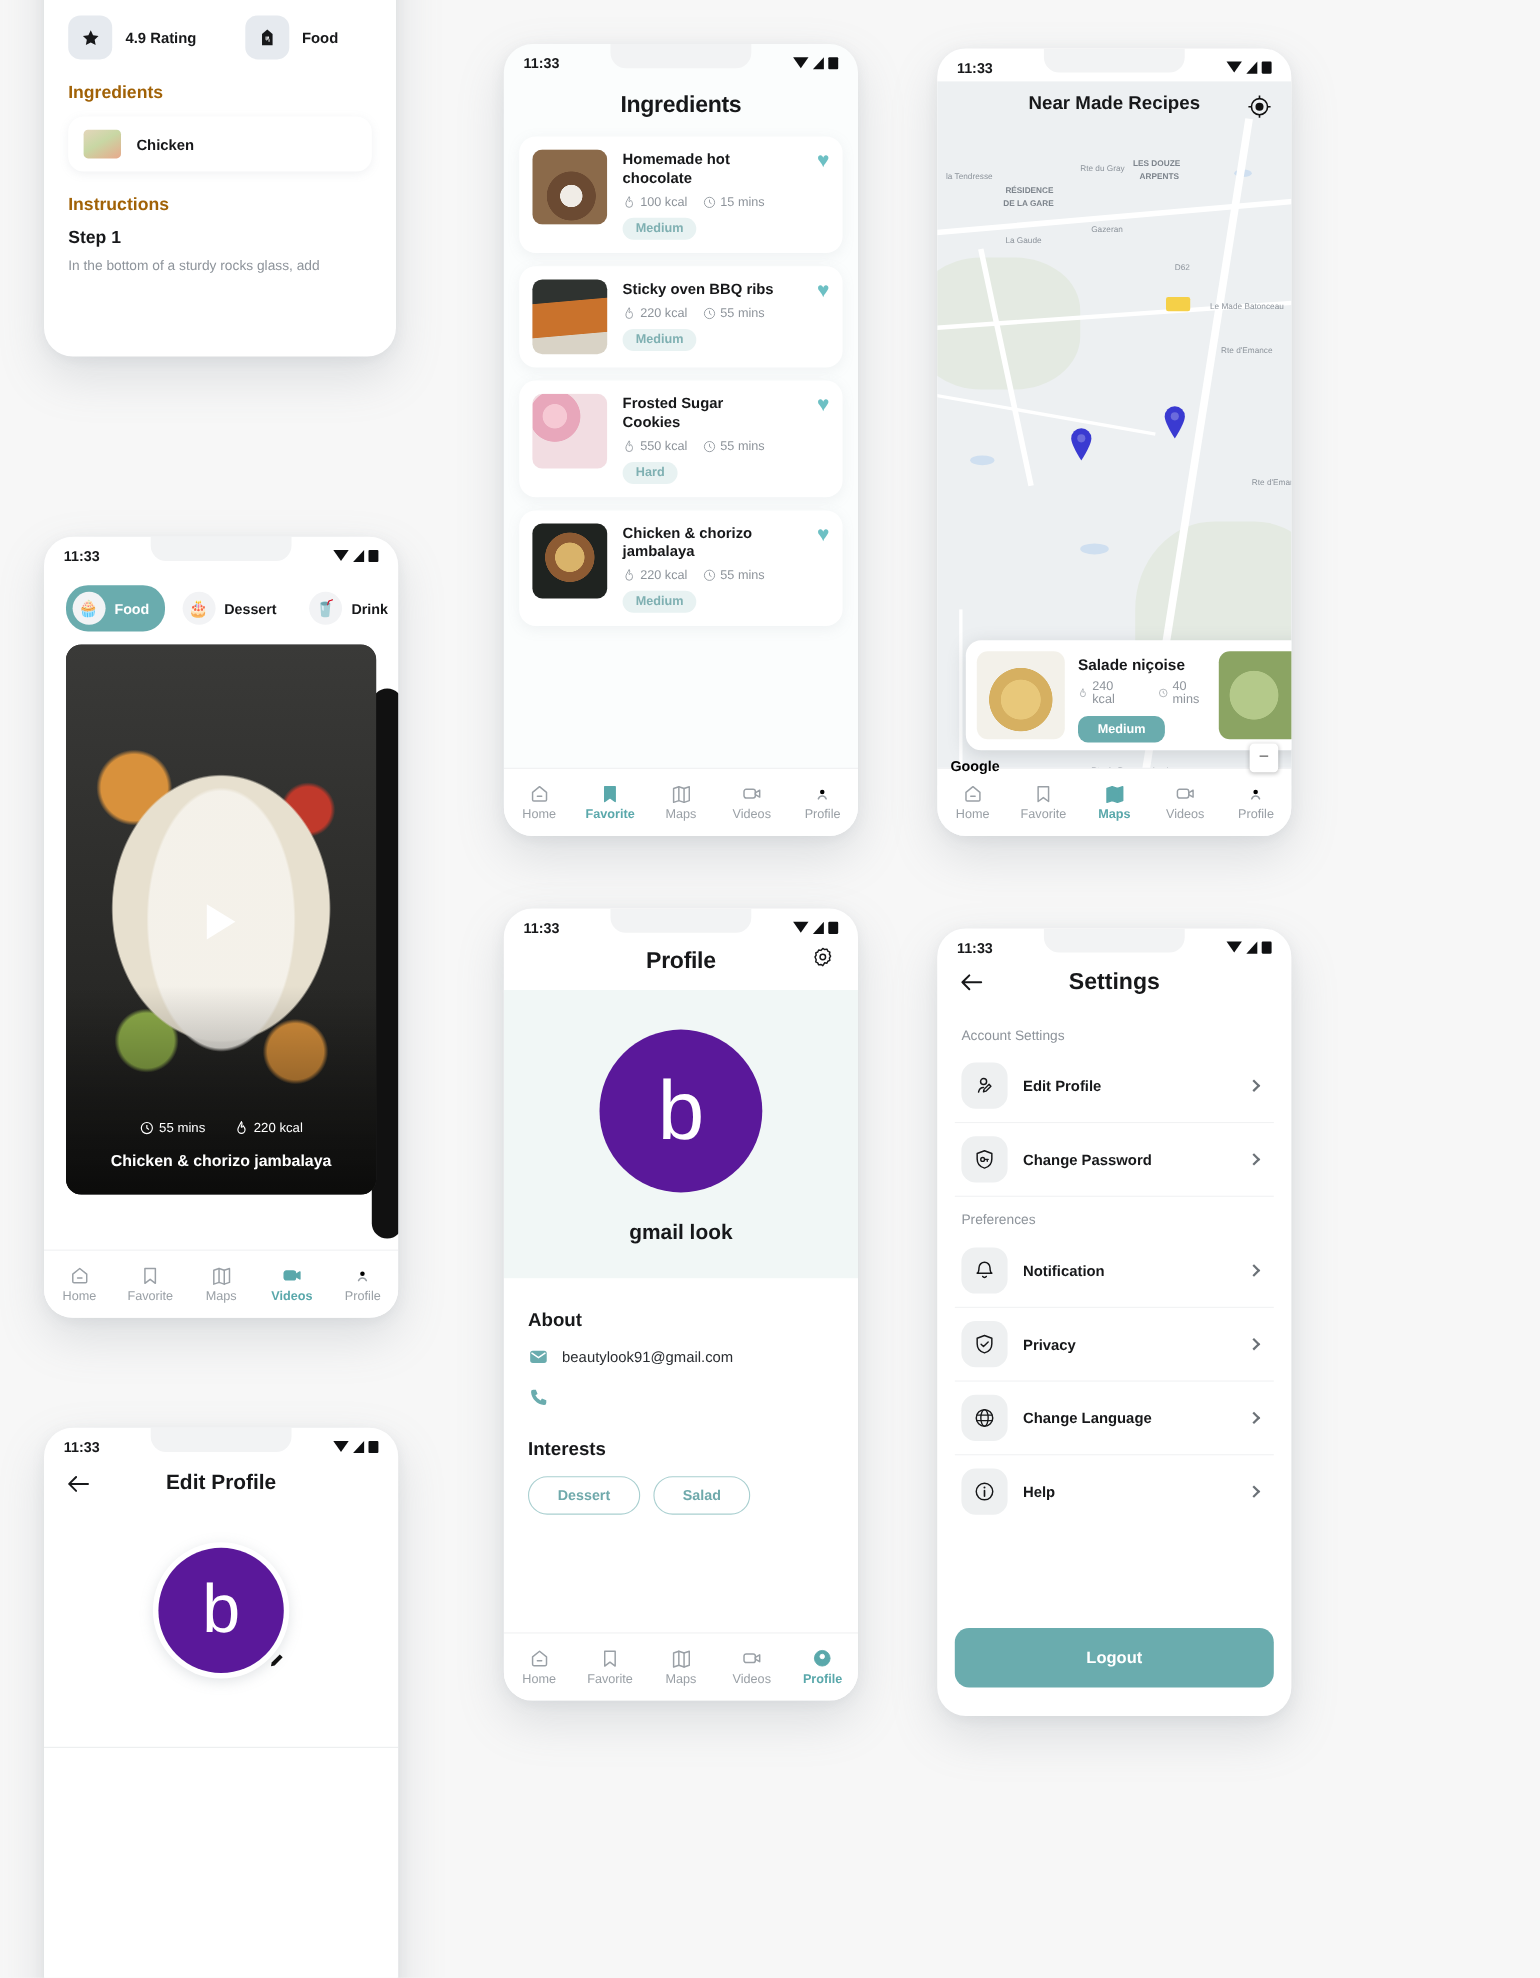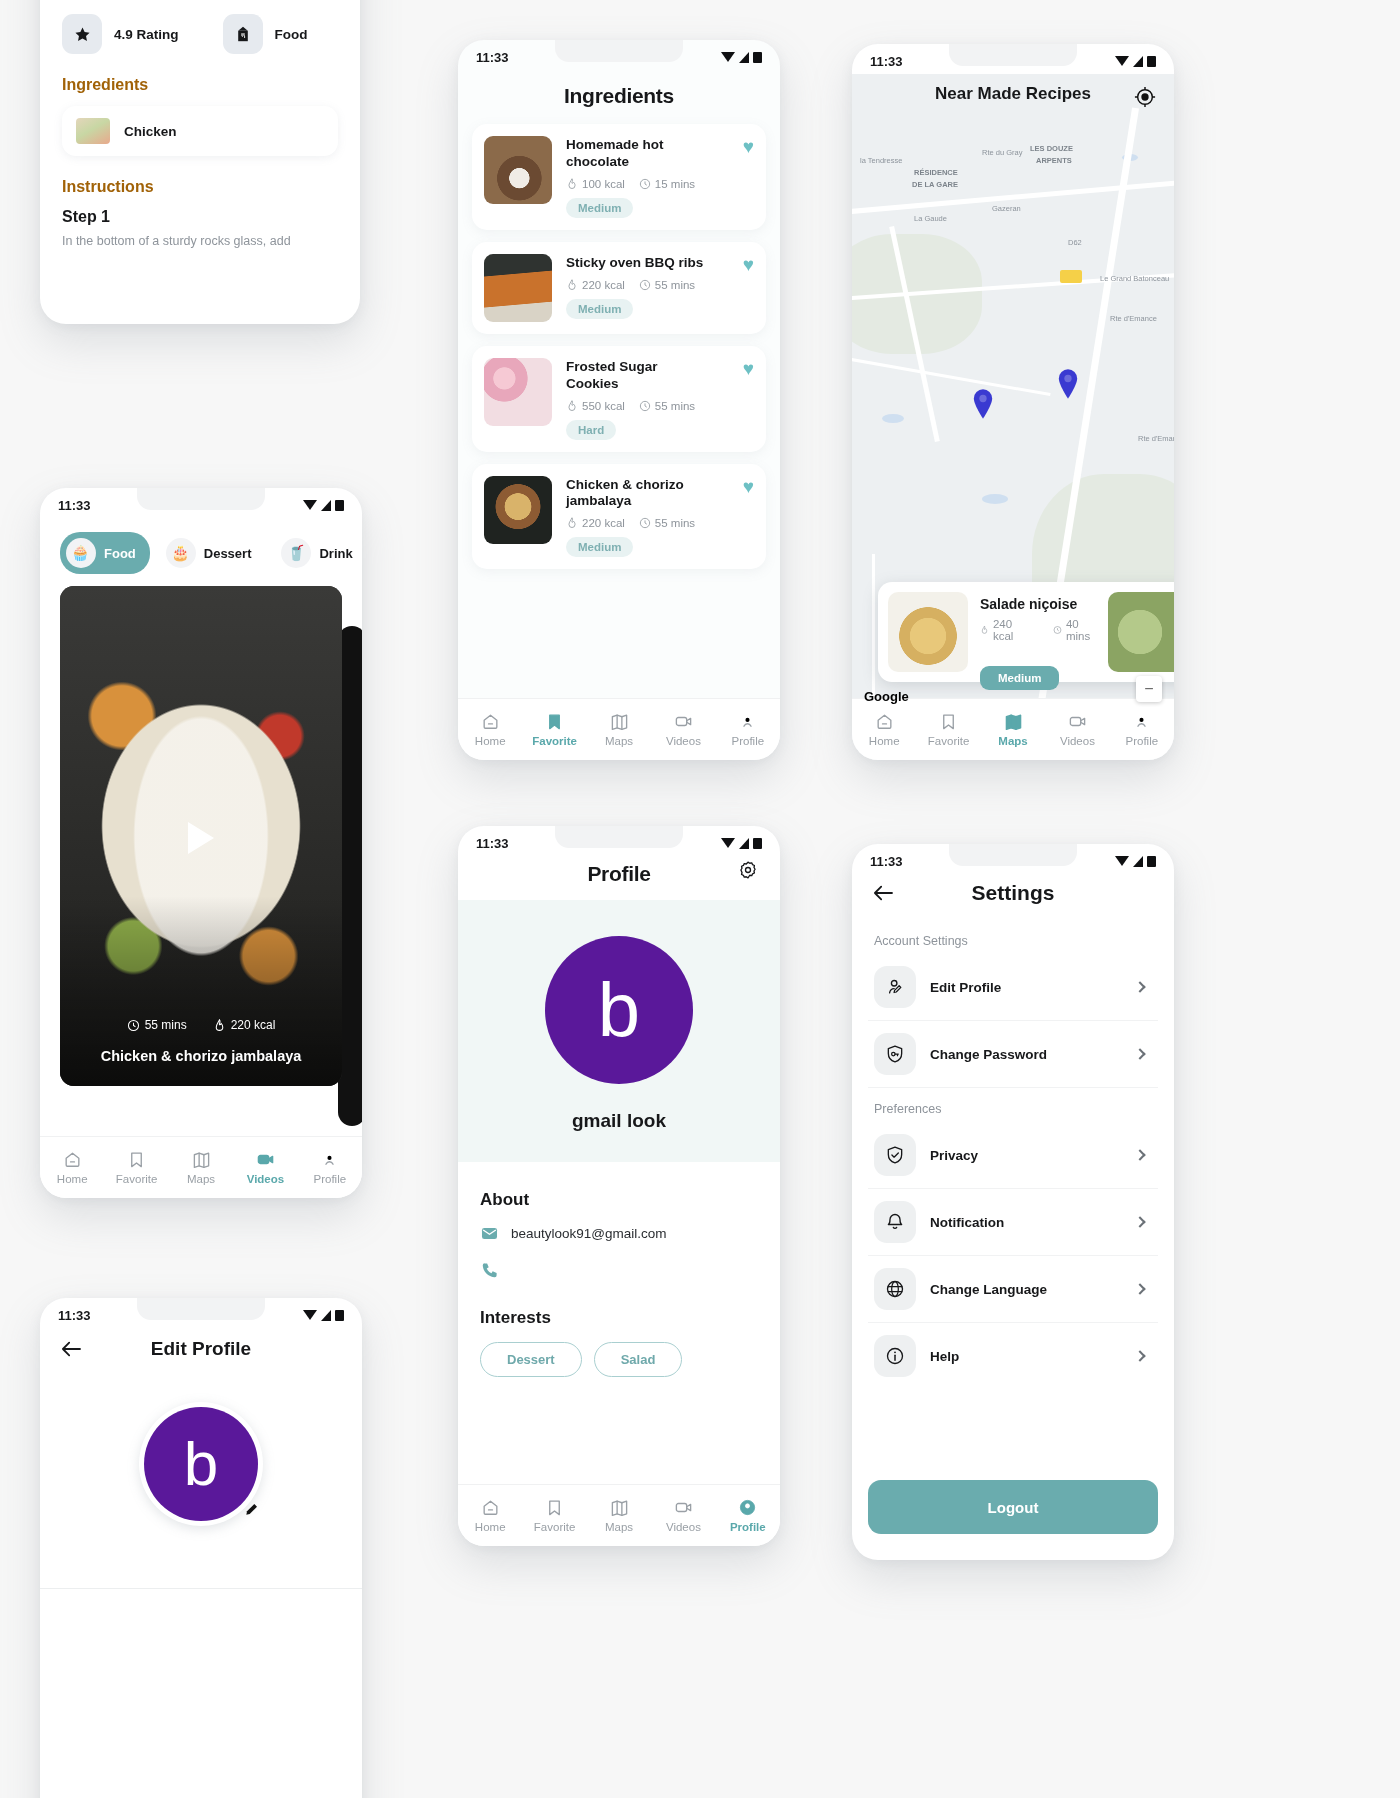--- a/index.html
+++ b/index.html
@@ -108,21 +108,21 @@
   .water { position:absolute; background:#cfdff0; border-radius: 50%; }
   .mlabel { position:absolute; font-size: 7.5px; color:#8d949c;
      white-space: nowrap; }
   .mlabel.b { font-weight: 700; color:#7d848c; }
   .pin { position:absolute; width: 22px; height: 30px; }
   .mapcard { position:absolute; left: 26px; bottom: 78px; right: -24px;
      height: 100px; background:#fff; border-radius: 14px; display:flex;
      gap: 12px; padding: 10px; box-shadow: 0 4px 16px rgba(100,110,120,.22); }
   .mc-img { width: 80px; height: 80px; border-radius: 10px; flex:0 0 80px; }
   .mc-name { font-size: 14px; font-weight: 700; color:#17181a; }
-  .mc-stats { display:flex; gap:28px; margin: 6px 0 24px; align-items: center; }
+  .mc-stats { display:flex; gap:28px; margin: 6px 0 9px; align-items: center; }
   .gmark { position:absolute; left: 12px; bottom: 56px; font-size: 13px;
      font-weight: 700; z-index: 6; margin-top: 14px; }
   .zoomctl { position:absolute; right: 12px; bottom: 58px; width: 26px;
      height: 26px; background:#fff; border-radius: 4px; z-index: 6;
      display:flex; align-items:center; justify-content:center;
      box-shadow:0 1px 4px rgba(0,0,0,.22); font-size:16px; color:#666; }
 
   
   #discover { left: 40px; top: 488px; width: 322px; height: 710px; }
   .dsc-top { display:flex; align-items:center; justify-content:space-between;
@@ -426,21 +426,21 @@
       <div style="position:absolute;left:208px;top:196px;width:22px;height:13px;background:#f5d048;border-radius:2px;"></div>
     <div class="mlabel" style="left: 8px; top: 82px;">la Tendresse</div>
         <div class="mlabel" style="left: 130px; top: 74px;">Rte du Gray</div>
         <div class="mlabel b" style="left: 178px; top: 70px;">LES DOUZE</div>
         <div class="mlabel b" style="left: 184px; top: 82px;">ARPENTS</div>
         <div class="mlabel b" style="left: 62px; top: 94px;">RÉSIDENCE</div>
         <div class="mlabel b" style="left: 60px; top: 106px;">DE LA GARE</div>
         <div class="mlabel" style="left: 62px; top: 140px;">La Gaude</div>
         <div class="mlabel" style="left: 140px; top: 130px;">Gazeran</div>
         <div class="mlabel" style="left: 216px; top: 164px;">D62</div>
-        <div class="mlabel" style="left: 248px; top: 200px;">Le Grand Batonceau</div>
+        <div class="mlabel" style="left: 248px; top: 200px;">Le Made Batonceau</div>
         <div class="mlabel" style="left: 258px; top: 240px;">Rte d'Emance</div>
         <div class="mlabel" style="left: 286px; top: 360px;">Rte d'Emance</div>
         <div class="mlabel" style="left: 140px; top: 622px;">Rte du Parc aux Lapins</div>
       </div>
 
     <div class="map-title">
       <span>Near Made Recipes</span>
     </div>
     <svg class="gps-btn" viewBox="0 0 24 24">
       <circle cx="12" cy="12" r="4" fill="#111"></circle>
@@ -744,35 +744,35 @@
           </svg>
       </div>
       <span class="st-lbl">Change Password</span>
       <span class="chev"></span>
     </div>
 
     <div class="st-grouplabel">Preferences</div>
     <div class="st-item">
       <div class="st-ibox">
         <svg width="20" height="20" viewBox="0 0 24 24">
-            <path d="M12 2.5l8 3v6c0 5-3.4 8.7-8 10-4.6-1.3-8-5-8-10v-6z" fill="none" stroke="#17181a" stroke-width="1.6" stroke-linejoin="round"></path>
-            <path d="M8.3 12l2.6 2.6L16 9.5" fill="none" stroke="#17181a" stroke-width="1.6" stroke-linecap="round" stroke-linejoin="round"></path>
-          </svg>
-      </div>
-      <span class="st-lbl">Privacy</span>
+            <path d="M12 3a6 6 0 00-6 6c0 5-2 6-2 6h16s-2-1-2-6a6 6 0 00-6-6z" fill="none" stroke="#17181a" stroke-width="1.6" stroke-linejoin="round"></path>
+            <path d="M10 18.5a2.3 2.3 0 004 0" fill="none" stroke="#17181a" stroke-width="1.6" stroke-linecap="round"></path>
+          </svg>
+      </div>
+      <span class="st-lbl">Notification</span>
       <span class="chev"></span>
     </div>
     <div class="st-item">
       <div class="st-ibox">
         <svg width="20" height="20" viewBox="0 0 24 24">
-            <path d="M12 3a6 6 0 00-6 6c0 5-2 6-2 6h16s-2-1-2-6a6 6 0 00-6-6z" fill="none" stroke="#17181a" stroke-width="1.6" stroke-linejoin="round"></path>
-            <path d="M10 18.5a2.3 2.3 0 004 0" fill="none" stroke="#17181a" stroke-width="1.6" stroke-linecap="round"></path>
-          </svg>
-      </div>
-      <span class="st-lbl">Notification</span>
+            <path d="M12 2.5l8 3v6c0 5-3.4 8.7-8 10-4.6-1.3-8-5-8-10v-6z" fill="none" stroke="#17181a" stroke-width="1.6" stroke-linejoin="round"></path>
+            <path d="M8.3 12l2.6 2.6L16 9.5" fill="none" stroke="#17181a" stroke-width="1.6" stroke-linecap="round" stroke-linejoin="round"></path>
+          </svg>
+      </div>
+      <span class="st-lbl">Privacy</span>
       <span class="chev"></span>
     </div>
     <div class="st-item">
       <div class="st-ibox">
         <svg width="20" height="20" viewBox="0 0 24 24">
             <circle cx="12" cy="12" r="9" fill="none" stroke="#17181a" stroke-width="1.6"></circle>
             <ellipse cx="12" cy="12" rx="4" ry="9" fill="none" stroke="#17181a" stroke-width="1.5"></ellipse>
             <path d="M3.3 9h17.4M3.3 15h17.4" stroke="#17181a" stroke-width="1.5"></path>
           </svg>
       </div>

